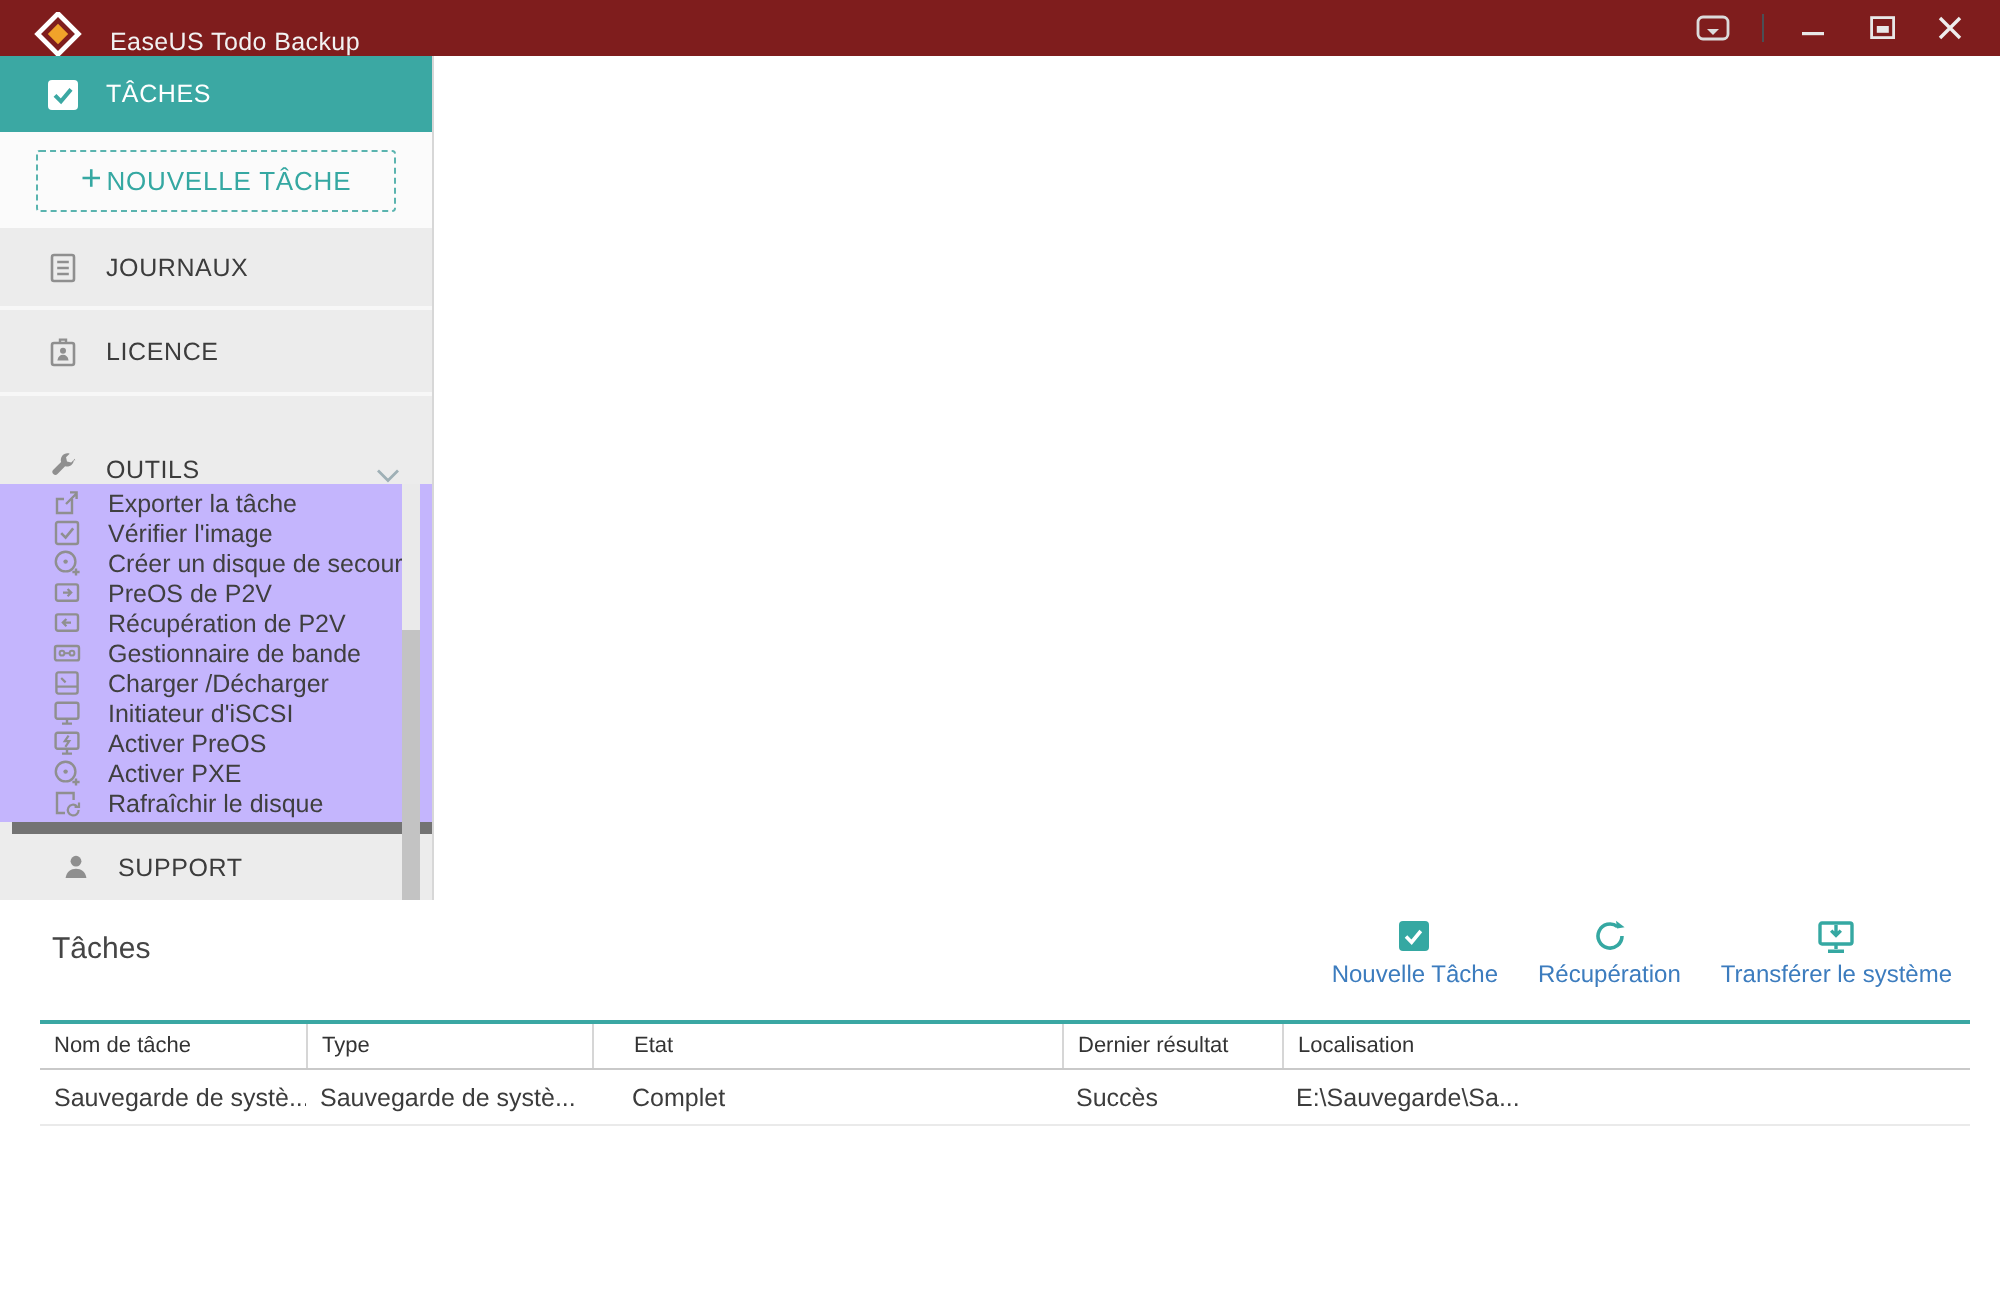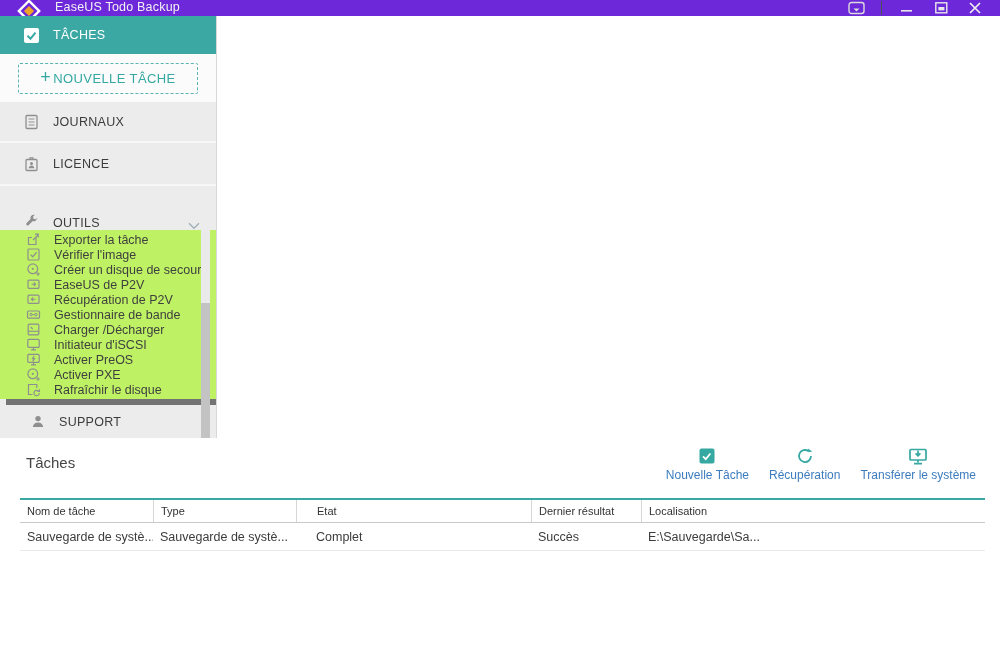--- a/index.html
+++ b/index.html
@@ -1,20 +1,20 @@
 <!DOCTYPE html>
 <html><head>
 <meta charset="utf-8">
 <style>
   * { margin:0; padding:0; box-sizing:border-box; }
   html,body { width:1000px; height:647px; overflow:hidden; }
   body { font-family:"Liberation Sans", sans-serif; background:#fff; color:#3c3c3c; }
 
   
-  .titlebar { height:16px; background:#6d28d9; display:flex; align-items:flex-start; }
+  .titlebar { height:28px; background:#7f1d1d; display:flex; align-items:flex-end; }
   .logo { margin-left:17px; display:flex; align-items:center; }
   .win-title { margin-left:14px; font-size:12.5px; color:#f2f2f2; letter-spacing:.2px; }
   .win-controls { margin-left:auto; display:flex; align-items:center; height:100%; }
   .ctrl-btn { width:34px; height:28px; display:flex; align-items:center; justify-content:center; cursor:pointer; }
   .ctrl-sep { width:1px; height:14px; background:#4a4f55; margin:0 8px; }
   .win-controls .spacer { width:8px; }
 
   
   .app { display:flex; height:619px;flex-direction:column; }
 
@@ -23,21 +23,21 @@
   .side-item { display:flex; align-items:center; padding-left:23px; gap:13px; font-size:12.5px; color:#3c3c3c; letter-spacing:.3px; cursor:pointer; }
   .side-item .icon { width:17px; display:flex; justify-content:center; }
   .item-tasks { height:38px; background:#3ba8a3; color:#fff; }
   .newtask-wrap { height:48px; background:#fbfbfb; display:flex; align-items:center; justify-content:center; }
   .newtask-btn { width:180px; height:31px; border:1px dashed #5ab4af; border-radius:2px; background:transparent; color:#35a8a2; display:flex; align-items:center; justify-content:center; font-size:13px; letter-spacing:.4px; cursor:pointer; font-family:inherit; }
   .newtask-btn .plus { font-size:18px; font-weight:400; margin-right:2px; line-height:1; position:relative; top:-1px; }
   .item-logs { height:41px; border-bottom:2px solid #f7f7f7; }
   .item-license { height:43px; border-bottom:2px solid #f7f7f7; }
   .item-tools { height:44px;align-items:flex-end; }
   .item-tools .chev { margin-left:auto; margin-right:16px; display:flex; }
-  .submenu { flex:1; background:#bef264; display:flex; flex-direction:column; padding:2px 0; }
+  .submenu { flex:1; background:#c4b5fd; display:flex; flex-direction:column; padding:2px 0; }
   .sub-item { flex:1; display:flex; align-items:center; padding-left:25px; gap:13px; font-size:12.5px; color:#3f3f3f; cursor:pointer; }
   .sub-item .icon { width:16px; display:flex; justify-content:center; }
   .item-support { height:39px; background:#ececec; border-top:6px solid #737373;margin-left:6px; }
 
   .side-scrollbar { position:absolute; right:6px; top:214px; width:9px; height:366px; background:#eaeaea; }
   .side-scrollbar .thumb { margin-top:73px; width:9px; height:290px; background:#c3c3c3; }
 
   
   .content { flex:1; background:#fff; position:relative; }
   .page-heading { position:absolute; left:26px; top:16px; font-size:15px; color:#454545; }
@@ -186,21 +186,21 @@
         <span>Créer un disque de secours</span>
       </div>
 
       <div class="sub-item">
         <span class="icon">
           <svg width="15" height="15" viewBox="0 0 15 15">
             <rect x="2" y="3.2" width="11" height="8.2" rx="1" fill="none" stroke="#8f8f8f" stroke-width="1.2"></rect>
             <path d="M5.5 7.3h4M7.8 5.5l1.8 1.8-1.8 1.8" fill="none" stroke="#8f8f8f" stroke-width="1.1"></path>
           </svg>
         </span>
-        <span>EaseUS de P2V</span>
+        <span>PreOS de P2V</span>
       </div>
 
       <div class="sub-item">
         <span class="icon">
           <svg width="15" height="15" viewBox="0 0 15 15">
             <rect x="2" y="3.2" width="11" height="8.2" rx="1" fill="none" stroke="#8f8f8f" stroke-width="1.2"></rect>
             <path d="M9.5 7.3h-4M7.2 5.5L5.4 7.3l1.8 1.8" fill="none" stroke="#8f8f8f" stroke-width="1.1"></path>
           </svg>
         </span>
         <span>Récupération de P2V</span>

